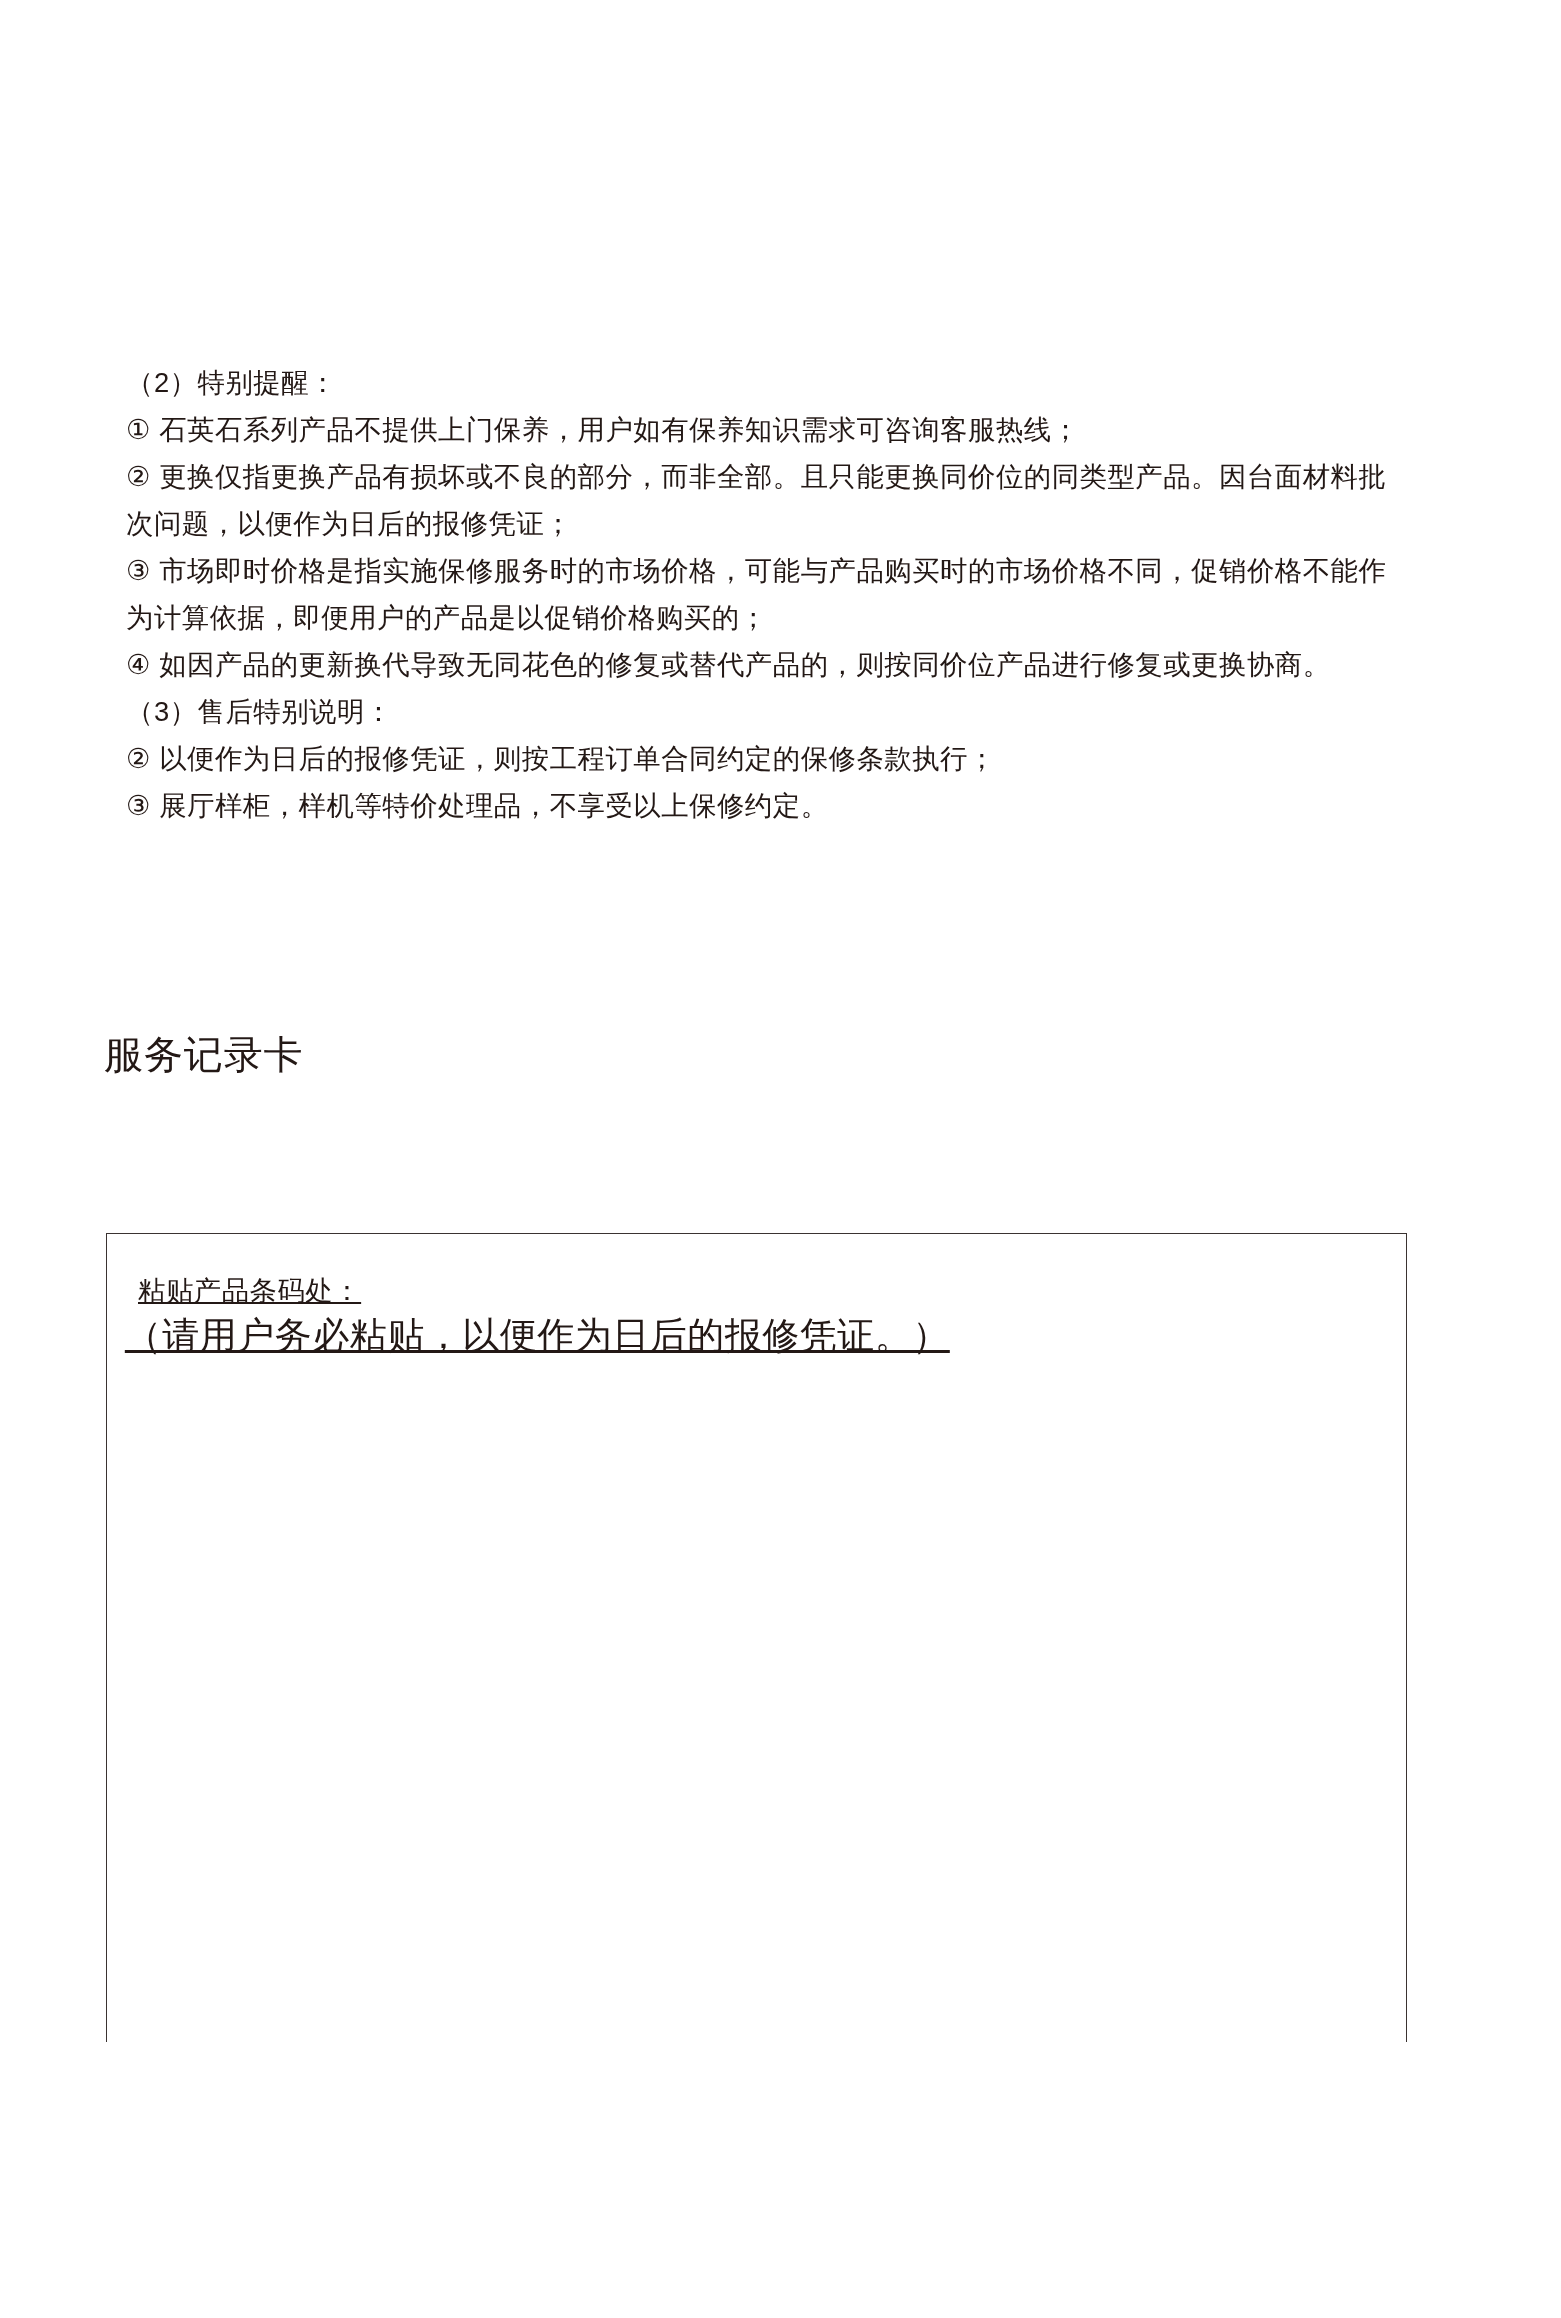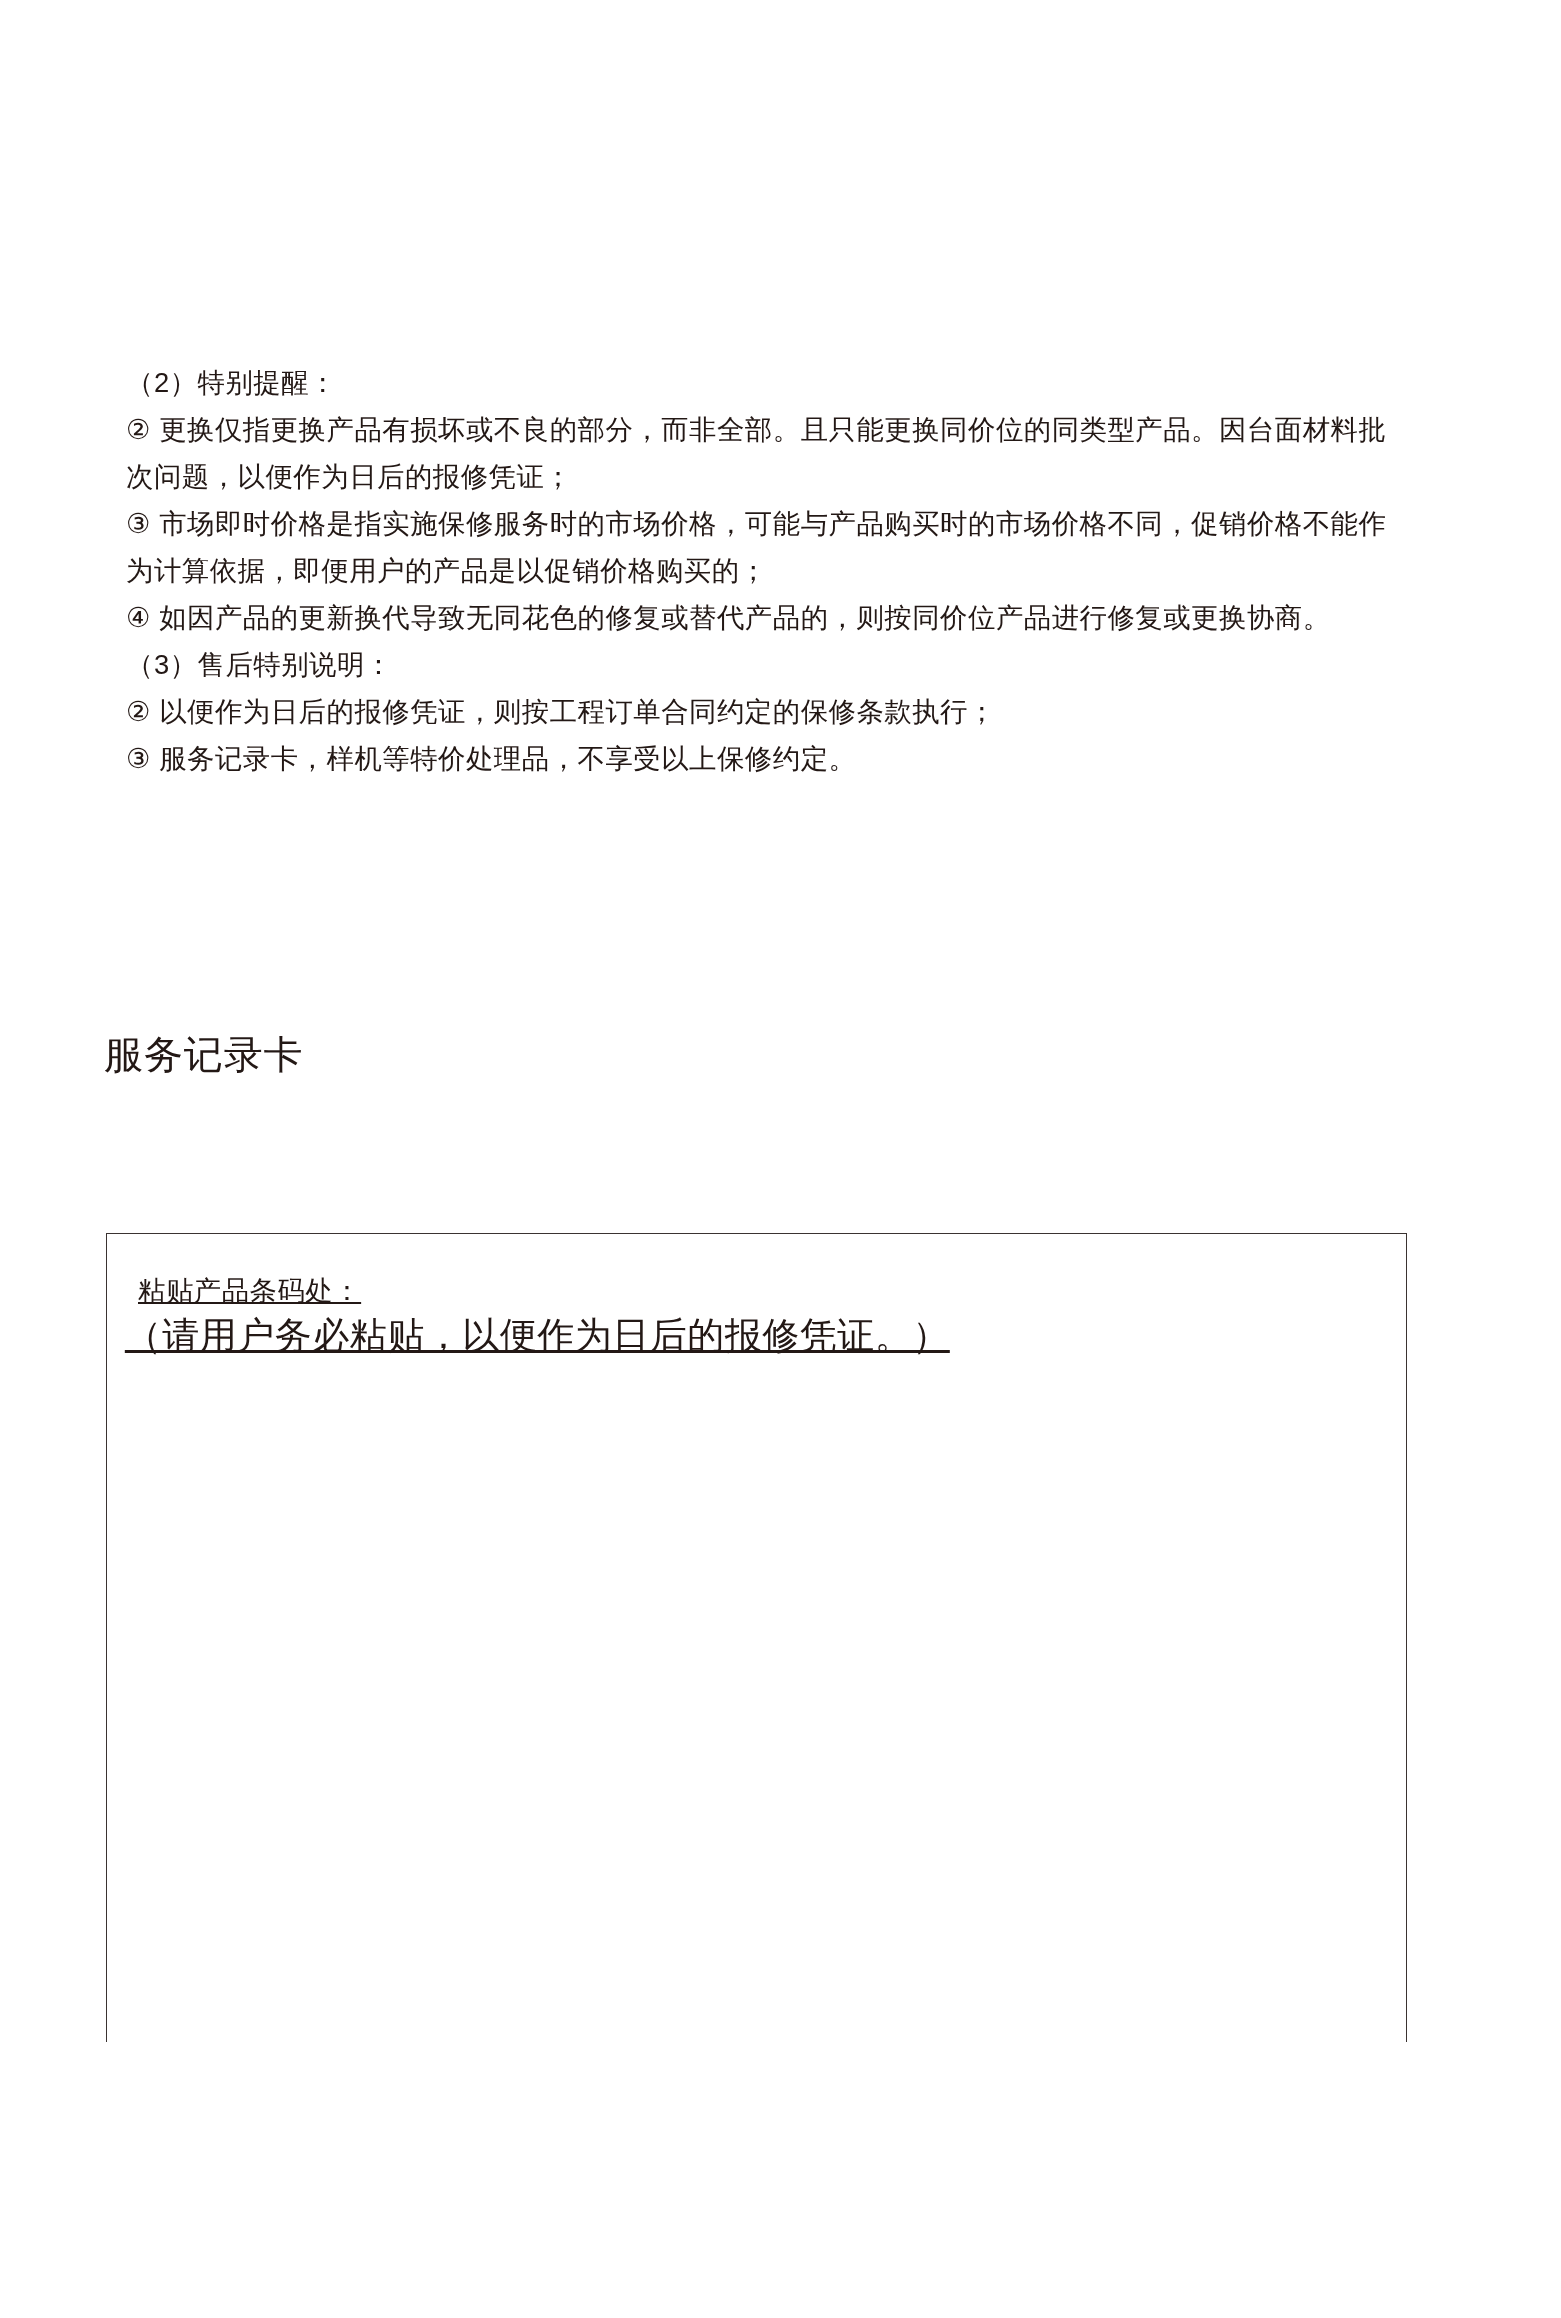--- a/index.html
+++ b/index.html
@@ -73,28 +73,29 @@
     color: #231815;
   }
 </style>
 </head>
 <body>
 
 <div class="page">
 
   <div class="notes">
     <div class="line">（2）特别提醒：</div>
+    <div class="line">① 石英石系列产品不提供上门保养，用户如有保养知识需求可咨询客服热线；</div>
     <div class="line">② 更换仅指更换产品有损坏或不良的部分，而非全部。且只能更换同价位的同类型产品。因台面材料批</div>
     <div class="line">次问题，以便作为日后的报修凭证；</div>
     <div class="line">③ 市场即时价格是指实施保修服务时的市场价格，可能与产品购买时的市场价格不同，促销价格不能作</div>
     <div class="line">为计算依据，即便用户的产品是以促销价格购买的；</div>
     <div class="line">④ 如因产品的更新换代导致无同花色的修复或替代产品的，则按同价位产品进行修复或更换协商。</div>
     <div class="line">（3）售后特别说明：</div>
     <div class="line">② 以便作为日后的报修凭证，则按工程订单合同约定的保修条款执行；</div>
-    <div class="line">③ 服务记录卡，样机等特价处理品，不享受以上保修约定。</div>
+    <div class="line">③ 展厅样柜，样机等特价处理品，不享受以上保修约定。</div>
   </div>
 
   <h1 class="section-title">服务记录卡</h1>
 
   <div class="barcode-box">
     <div class="box-inner">
       <div class="box-label">粘贴产品条码处：</div>
       <div class="box-note">（请用户务必粘贴，以便作为日后的报修凭证。）</div>
     </div>
   </div>

